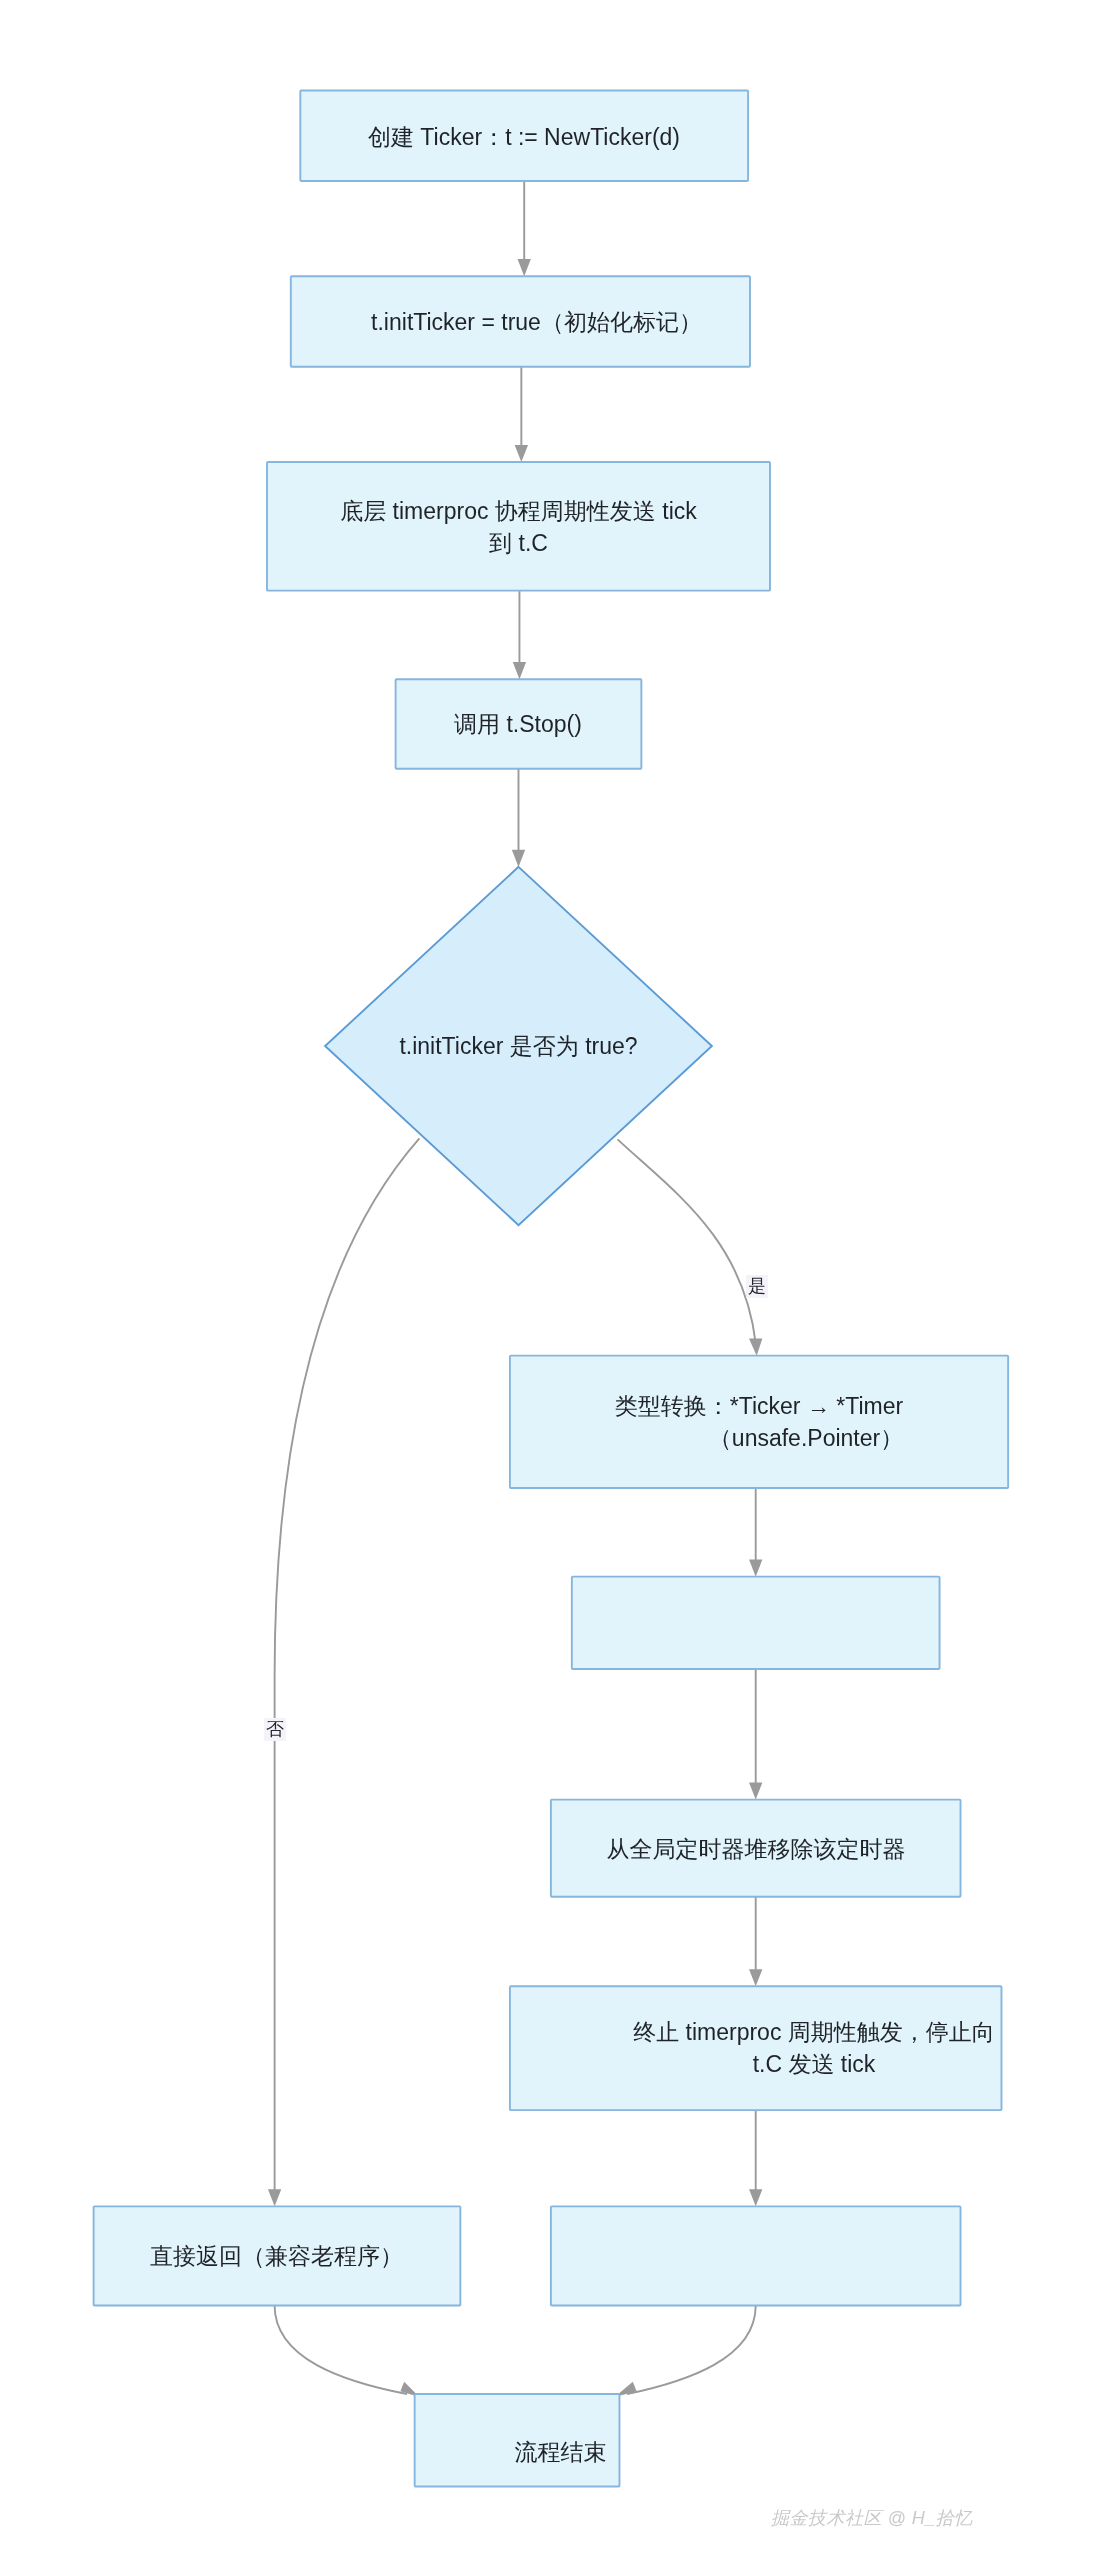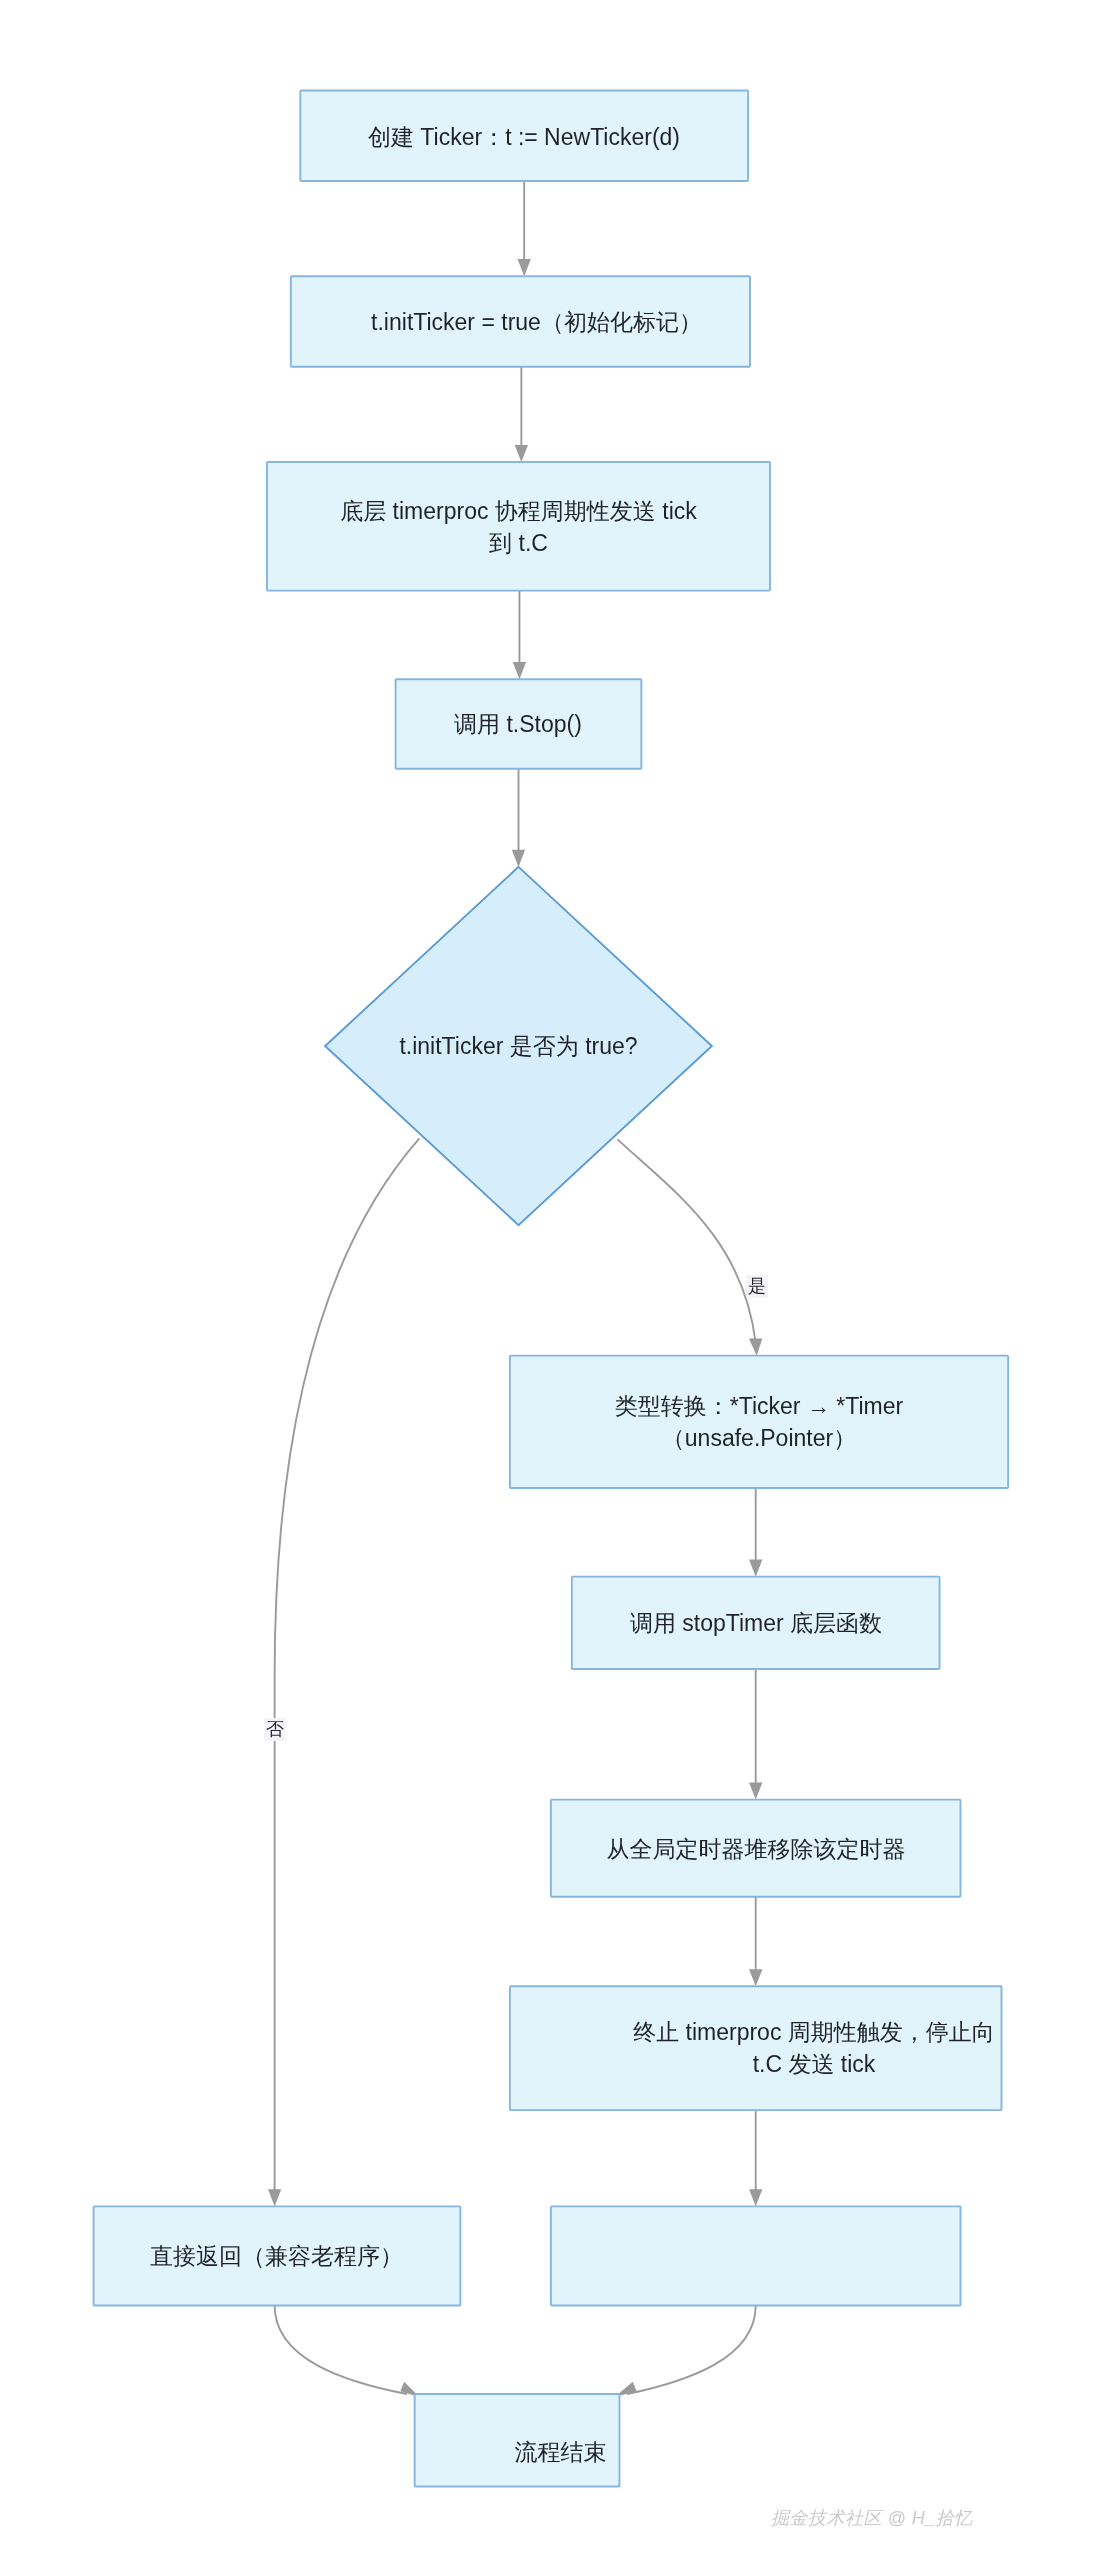--- a/index.html
+++ b/index.html
@@ -166,24 +166,23 @@
 
   <div class="node-label" style="left:291px; top:276px; width:459px; height:91px;padding-left:16px;">t.initTicker = true（初始化标记）</div>
 
   <div class="node-label" style="left:267px; top:462px; width:503px; height:129px;">底层 timerproc 协程周期性发送 tick
 到 t.C</div>
 
   <div class="node-label" style="left:395px; top:679px; width:246px; height:90px;">调用 t.Stop()</div>
 
   <div class="node-label" style="left:325px; top:1019px; width:387px; height:53px;text-align:right;">t.initTicker 是否为 true?</div>
 
-  <div class="node-label" style="left:510px; top:1356px; width:498px; height:132px;">类型转换：*Ticker → *Timer
+  <div class="node-label" style="left:510px; top:1356px; width:498px; height:132px;text-align:right;">类型转换：*Ticker → *Timer
 （unsafe.Pointer）</div>
 
-  <div class="node-label" style="left:572px; top:1577px; width:368px; height:92px;">调用 stopTimer 底层函数</div>
 
   <div class="node-label" style="left:551px; top:1800px; width:410px; height:97px;">从全局定时器堆移除该定时器</div>
 
   <div class="node-label" style="left:510px; top:1986px; width:536px; height:124px;margin-left:36px;">终止 timerproc 周期性触发，停止向
 t.C 发送 tick</div>
 
   <div class="node-label" style="left:93px; top:2206px; width:367px; height:99px;">直接返回（兼容老程序）</div>
 
 
   <div class="node-label" style="left:437px; top:2394px; width:205px; height:116px;padding-left:21px;">流程结束</div>

